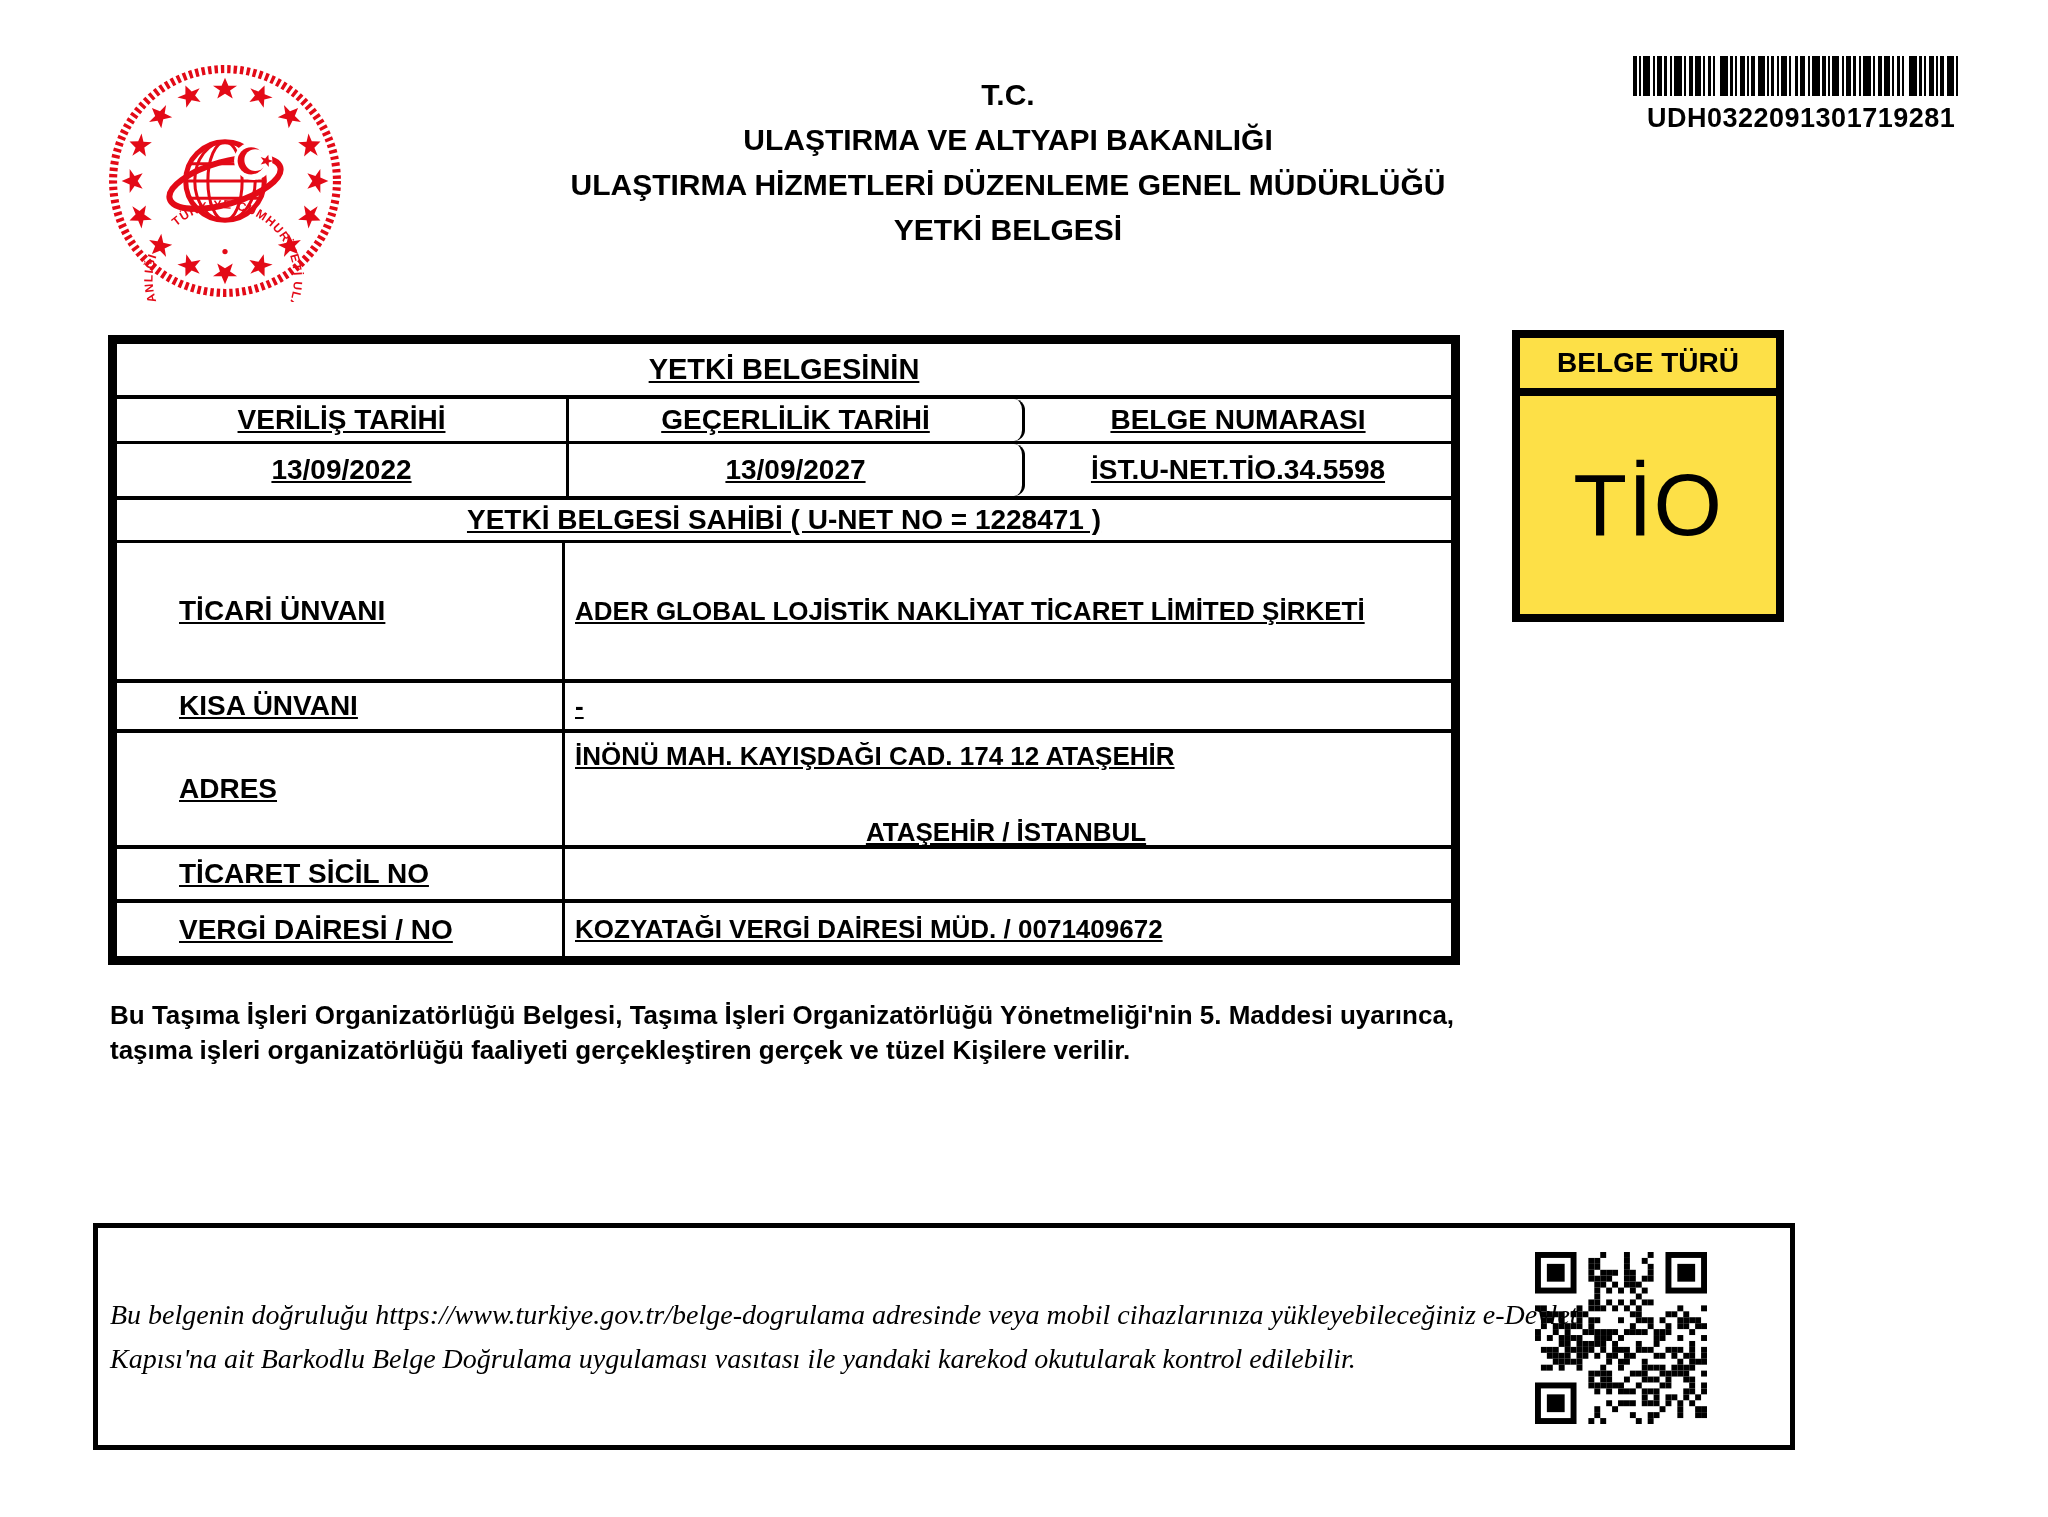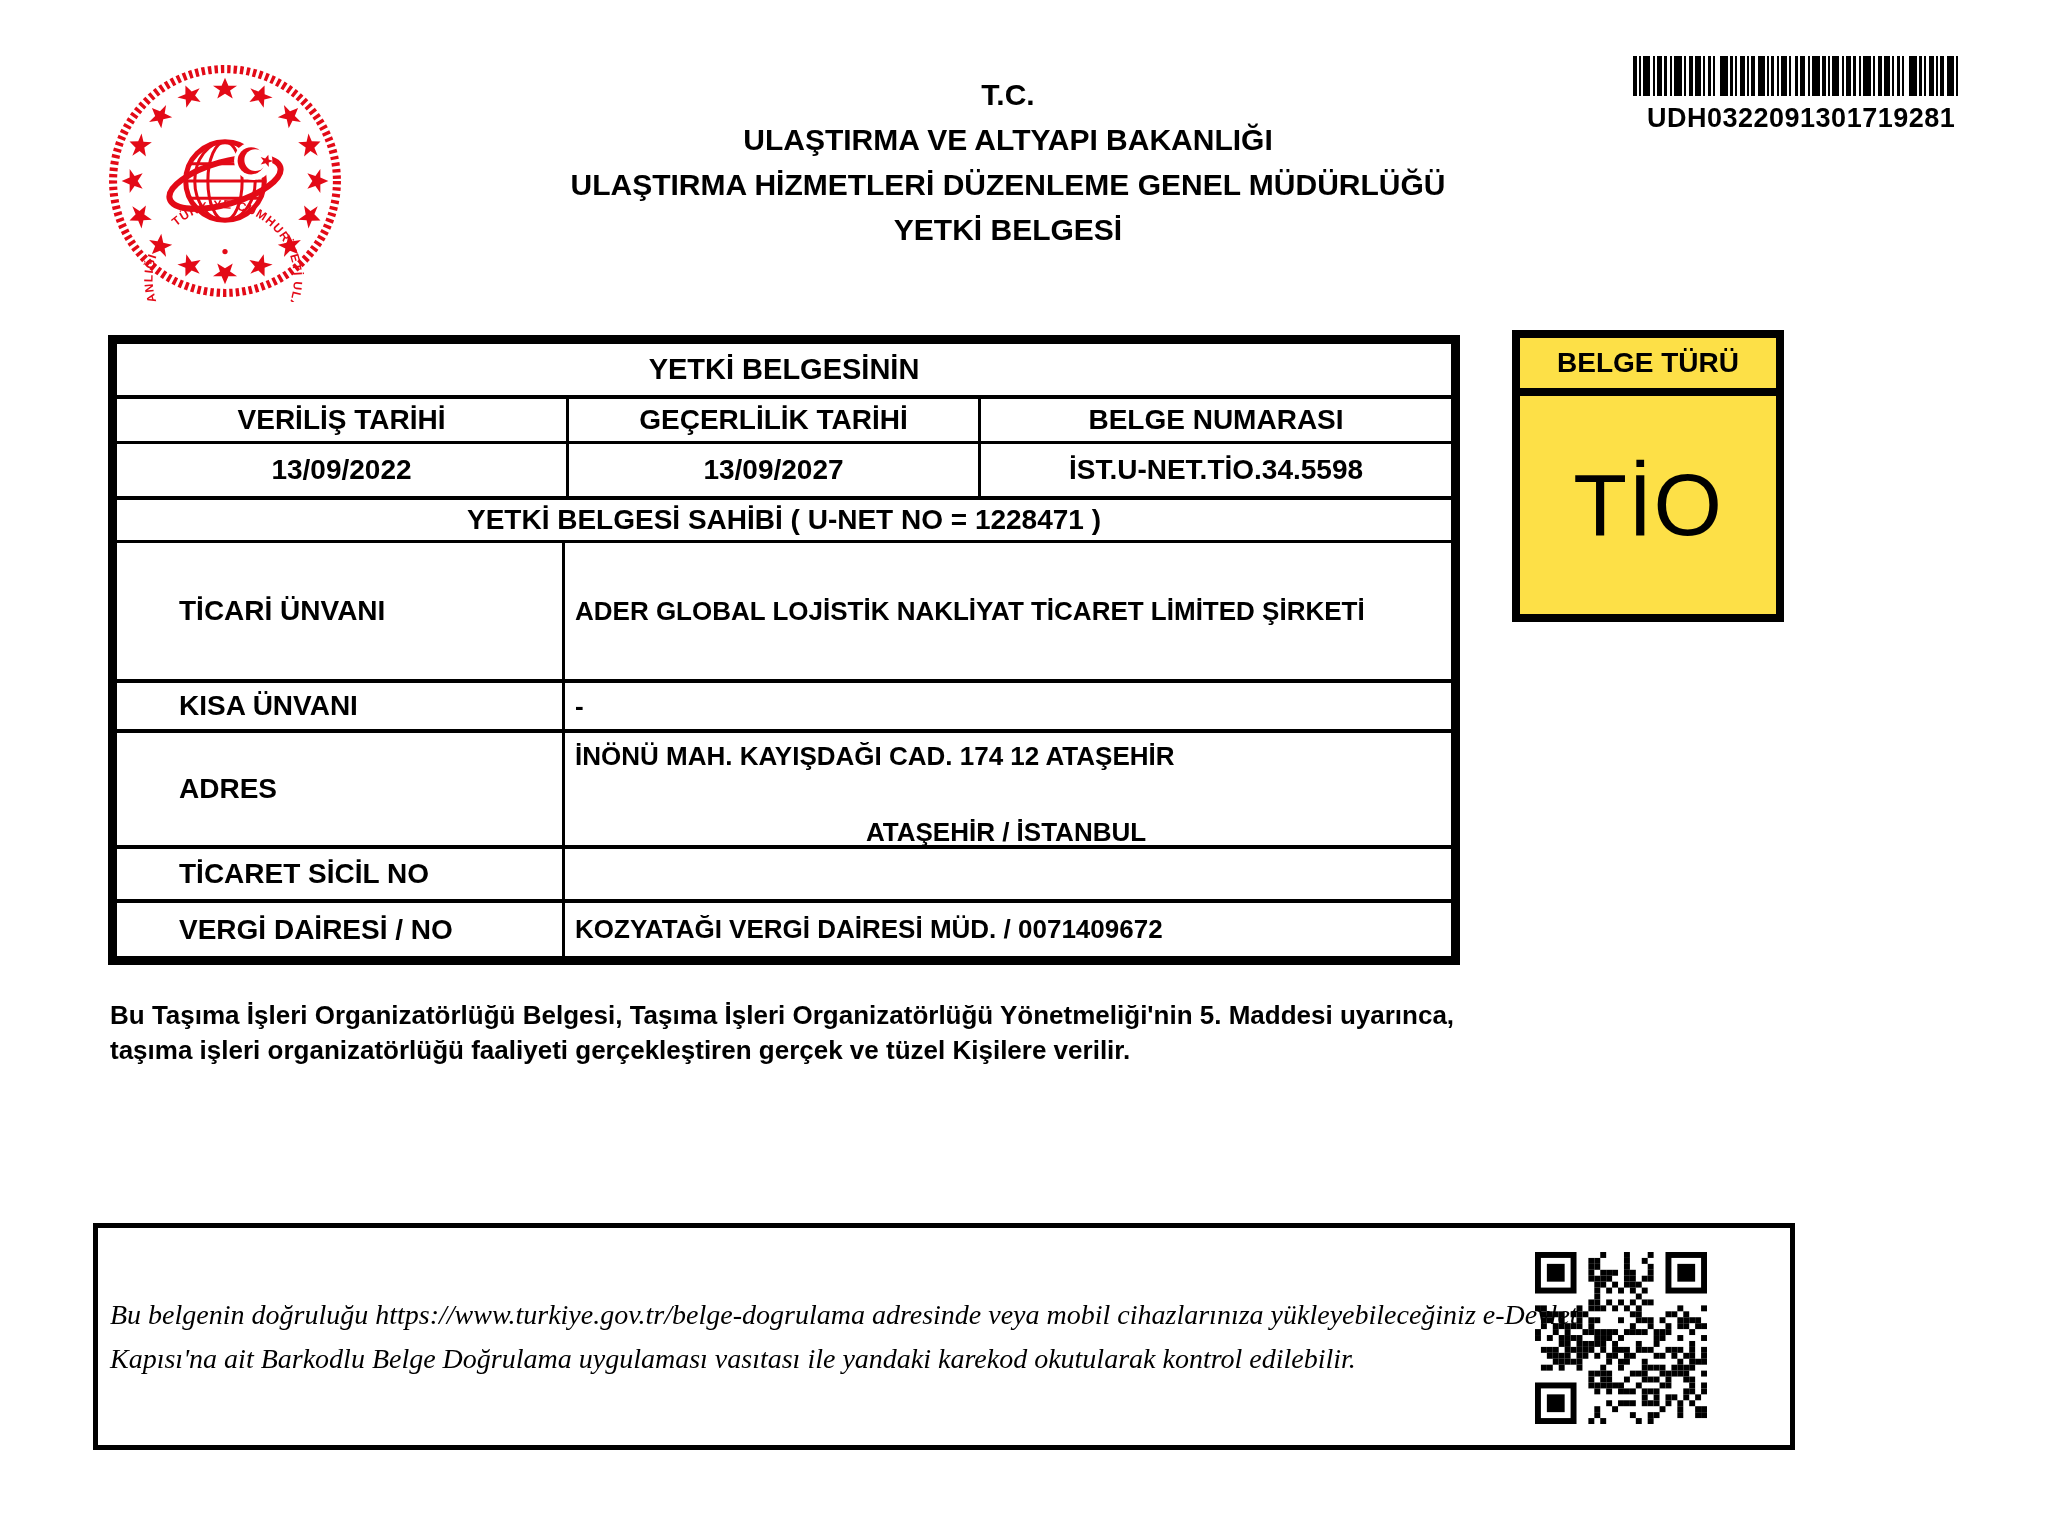--- a/index.html
+++ b/index.html
@@ -9,29 +9,29 @@
     -webkit-font-smoothing:antialiased;
   }
   
   .seal{position:absolute;left:104px;top:60px;width:242px;height:242px;}
   .head-block{position:absolute;left:300px;top:72px;width:1416px;text-align:center;
     font-weight:700;font-size:30px;line-height:45px;}
   .barcode-wrap{position:absolute;left:1633px;top:56px;width:330px;}
   .barcode-text{font-size:27px;font-weight:700;letter-spacing:.5px;margin-top:3px;padding-left:14px;white-space:nowrap;}
   
   .tbl{position:absolute;left:108px;top:335px;width:1352px;height:630px;border:9px solid #000;
-       box-sizing:border-box;background:#fff;display:flex;flex-direction:column;font-weight:700;}
+       box-sizing:border-box;background:#fff;display:flex;flex-direction:column;font-weight:700;text-decoration:underline;}
   .row{box-sizing:border-box;border-bottom:3px solid #000;display:flex;align-items:center;flex:none;}
   .row.title{height:55px;justify-content:center;font-size:29px;border-bottom-width:4px;}
   .row.colhead{height:45px;}
   .row.colvals{height:56px;border-bottom-width:4px;}
   .row.owner{height:43px;justify-content:center;font-size:28px;}
   .cols3 .c{height:100%;display:flex;align-items:center;justify-content:center;font-size:28px;box-sizing:border-box;}
   .c1{width:452px;border-right:3px solid #000;}
-  .c2{width:412px;border-right:3px solid #000;}
+  .c2{width:456px;border-right:3px solid #000;border-radius:11px;}
   .c3{flex:1;}
   .pair .lab{width:448px;border-right:3px solid #000;height:100%;display:flex;align-items:center;
     padding-left:62px;font-size:28px;box-sizing:border-box;}
   .pair .val{flex:1;height:100%;display:flex;align-items:center;padding-left:10px;font-size:26px;box-sizing:border-box;}
   .r-ticari{height:140px;border-bottom-width:4px;}
   .r-kisa{height:50px;border-bottom-width:4px;}
   .r-adres{height:116px;border-bottom-width:4px;}
   .r-adres .val{flex-direction:column;align-items:stretch;justify-content:space-between;padding:8px 14px 10px 10px;gap:45px;}
   .r-adres .val .l2{text-align:center;}
   .r-sicil{height:54px;border-bottom-width:4px;}

